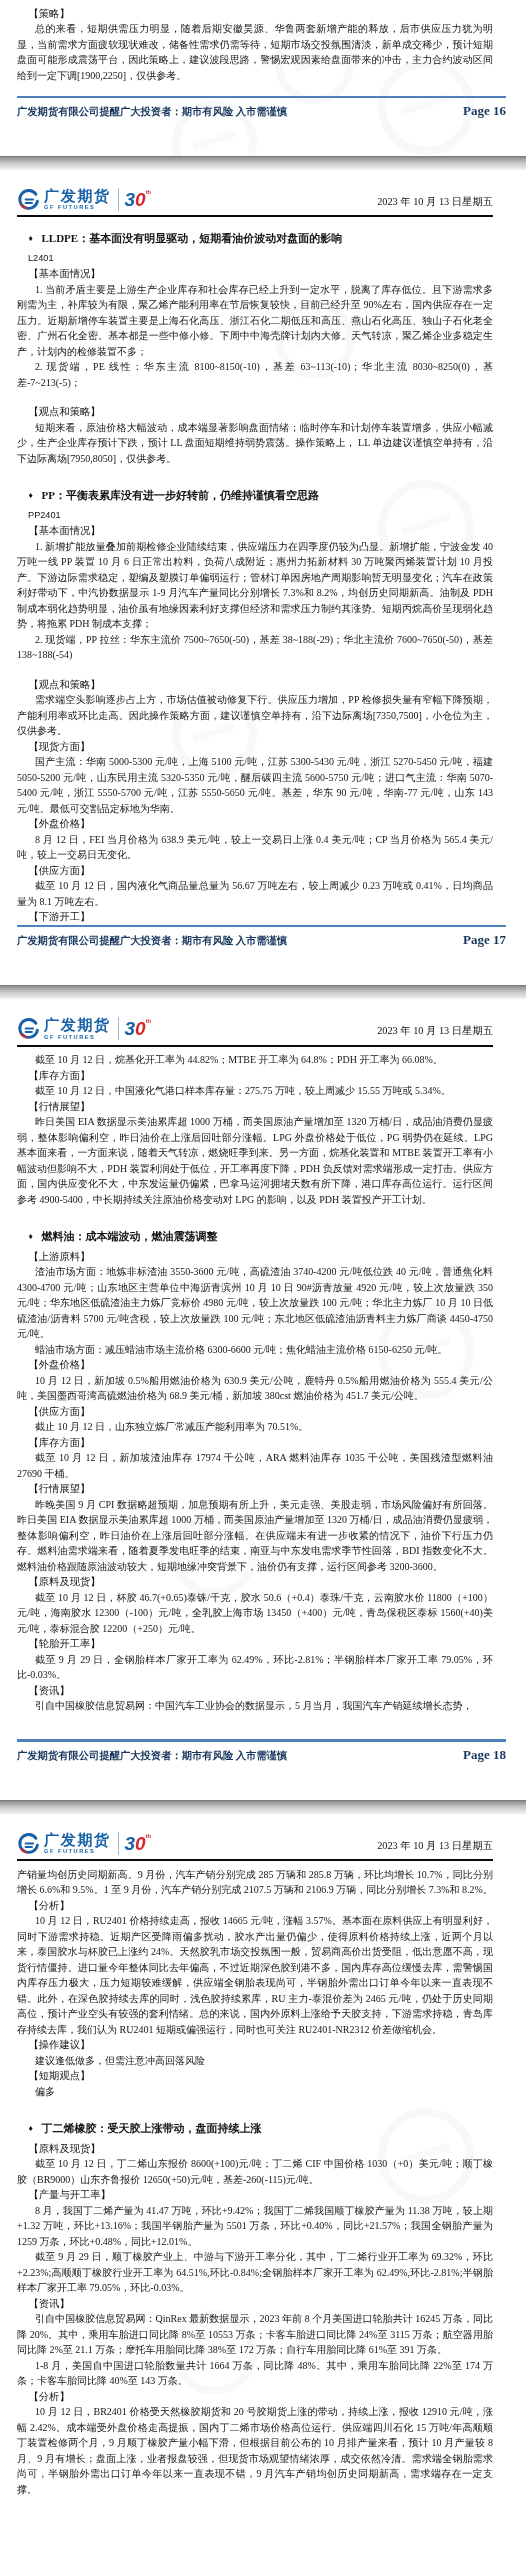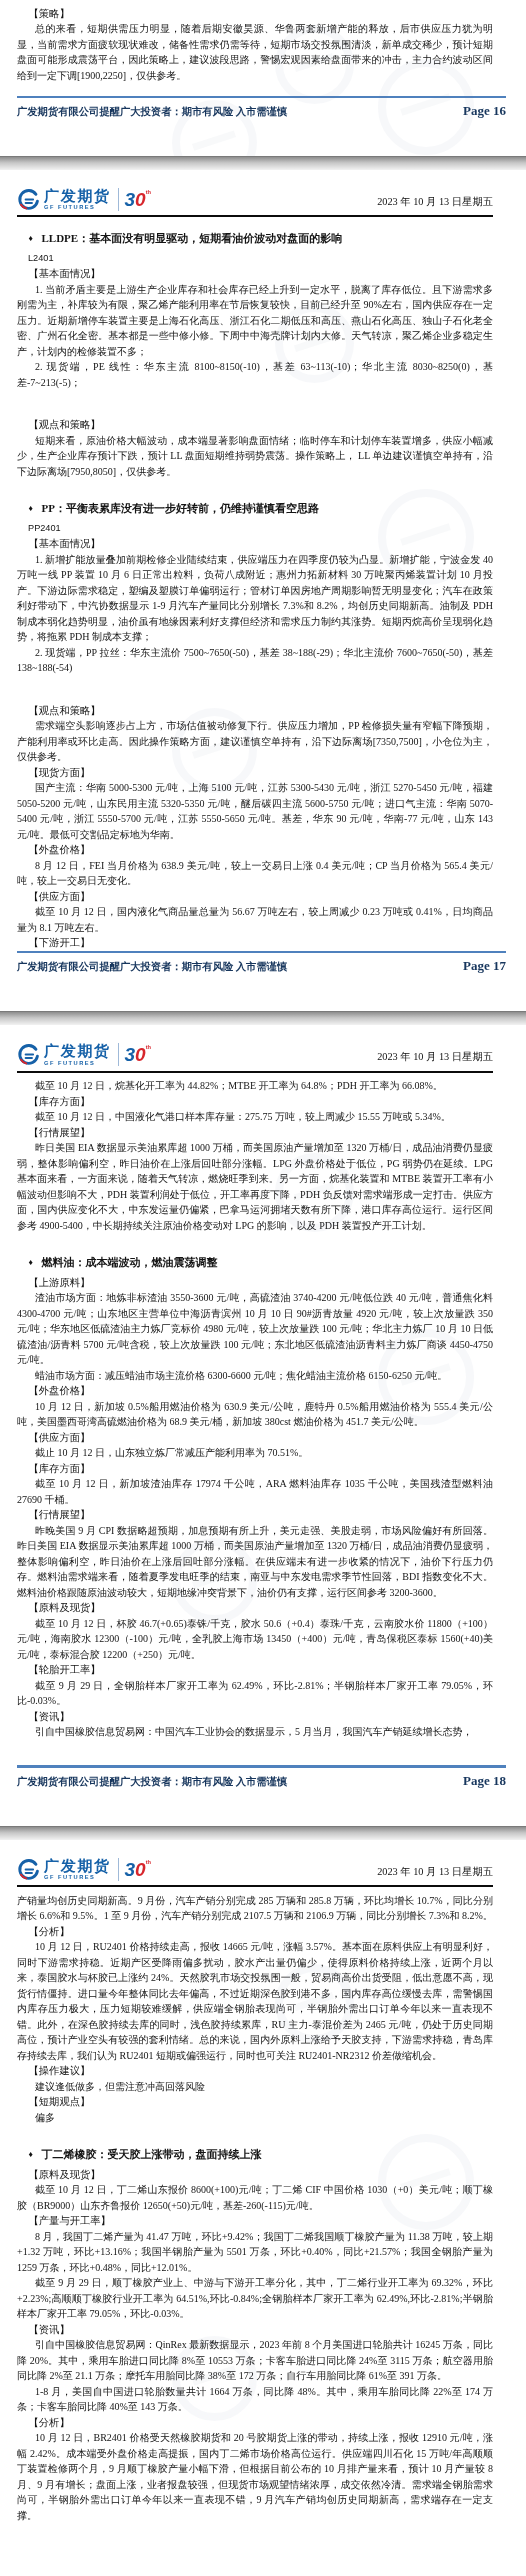--- a/index.html
+++ b/index.html
@@ -25,21 +25,21 @@
   .n0{font-size:19px;color:#d7262c;}
   .nth{font-size:5.7px;color:#d7262c;vertical-align:top;font-style:normal;}
   .date{font-size:10.3px;padding-bottom:2.3px;color:#111;margin-top:8px;}
   .rule{height:1.7px;background:#0b0b0b;margin:4.6px 33px 0 17px;}
 
   
   .content{padding:5.7px 33px 0 17px;}
   .para{font-size:10px;line-height:15.5px;text-align:justify;text-indent:1.8em;}
   .para.noindent{text-indent:0;}
   .subhead{font-size:10.3px;line-height:15.5px;padding-left:11.5px;}
-  .subhead.spaced{margin-top:27px;}
+  .subhead.spaced{margin-top:14px;}
   .plain{font-family:"Liberation Sans",sans-serif;font-size:9.2px;line-height:15.5px;padding-left:11px;}
   .section{margin:20.6px 0 4px 0;padding-left:11.5px;font-weight:bold;font-size:11px;line-height:16px;}
   .content > .section:first-child{margin-top:6.9px;}
   .diamond{font-size:8.6px;margin-right:8.6px;position:relative;top:-1.1px;}
 
   
   .ftr{margin-top:auto;padding:0 20px 37px 17px;border-radius:28px;}
   .ftr-line{height:2.3px;background:#4f81bd;}
   .ftr-row{display:flex;justify-content:space-between;align-items:baseline;margin-top:5.2px;}
   .ftr-txt{font-weight:bold;color:#17365d;font-size:10.3px;}

